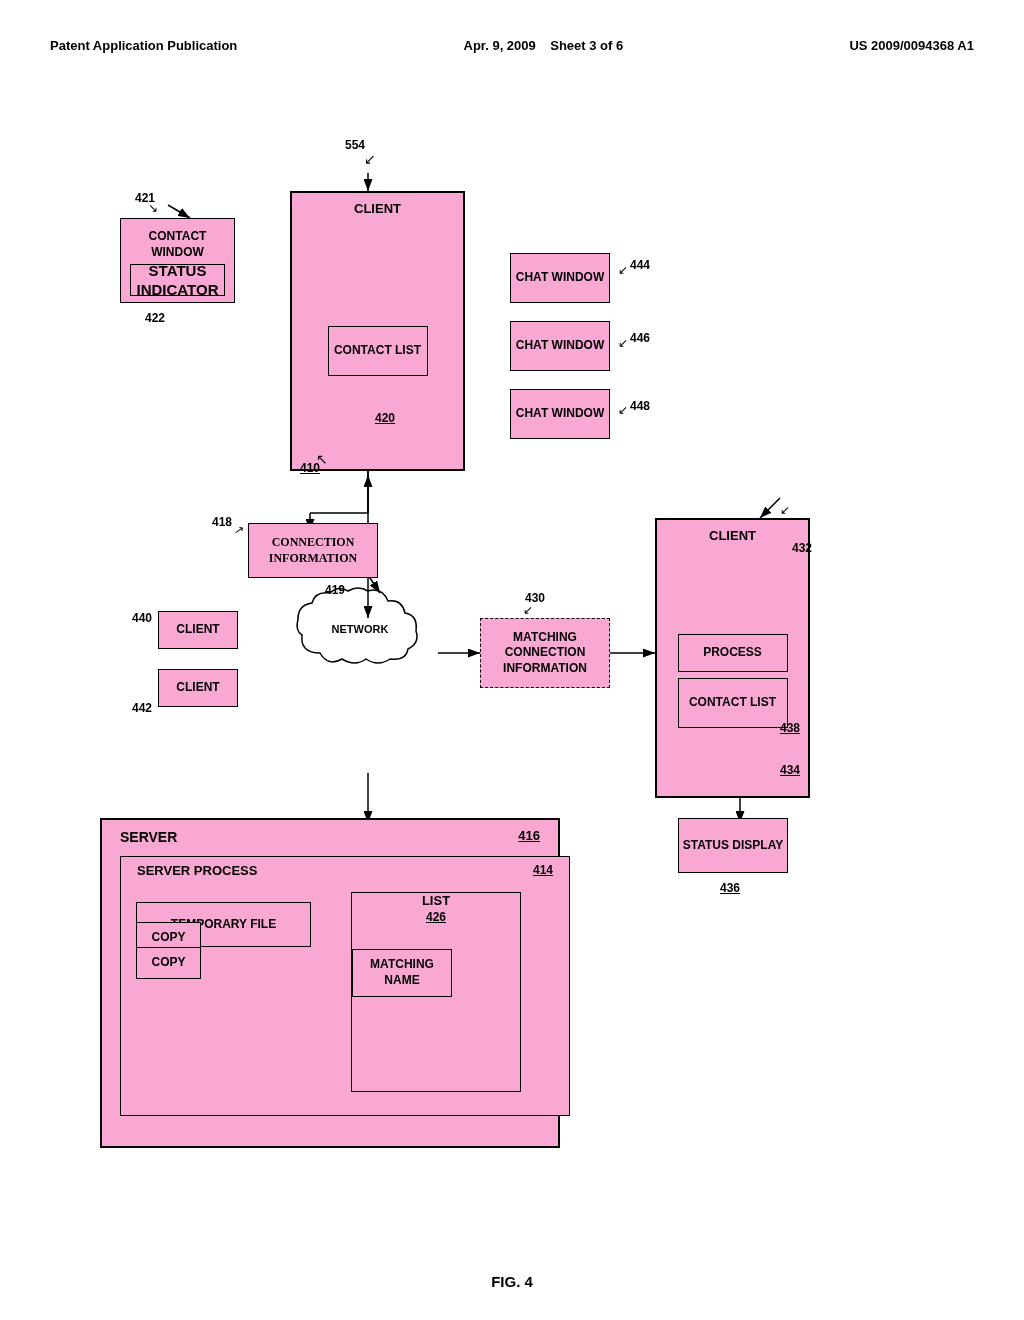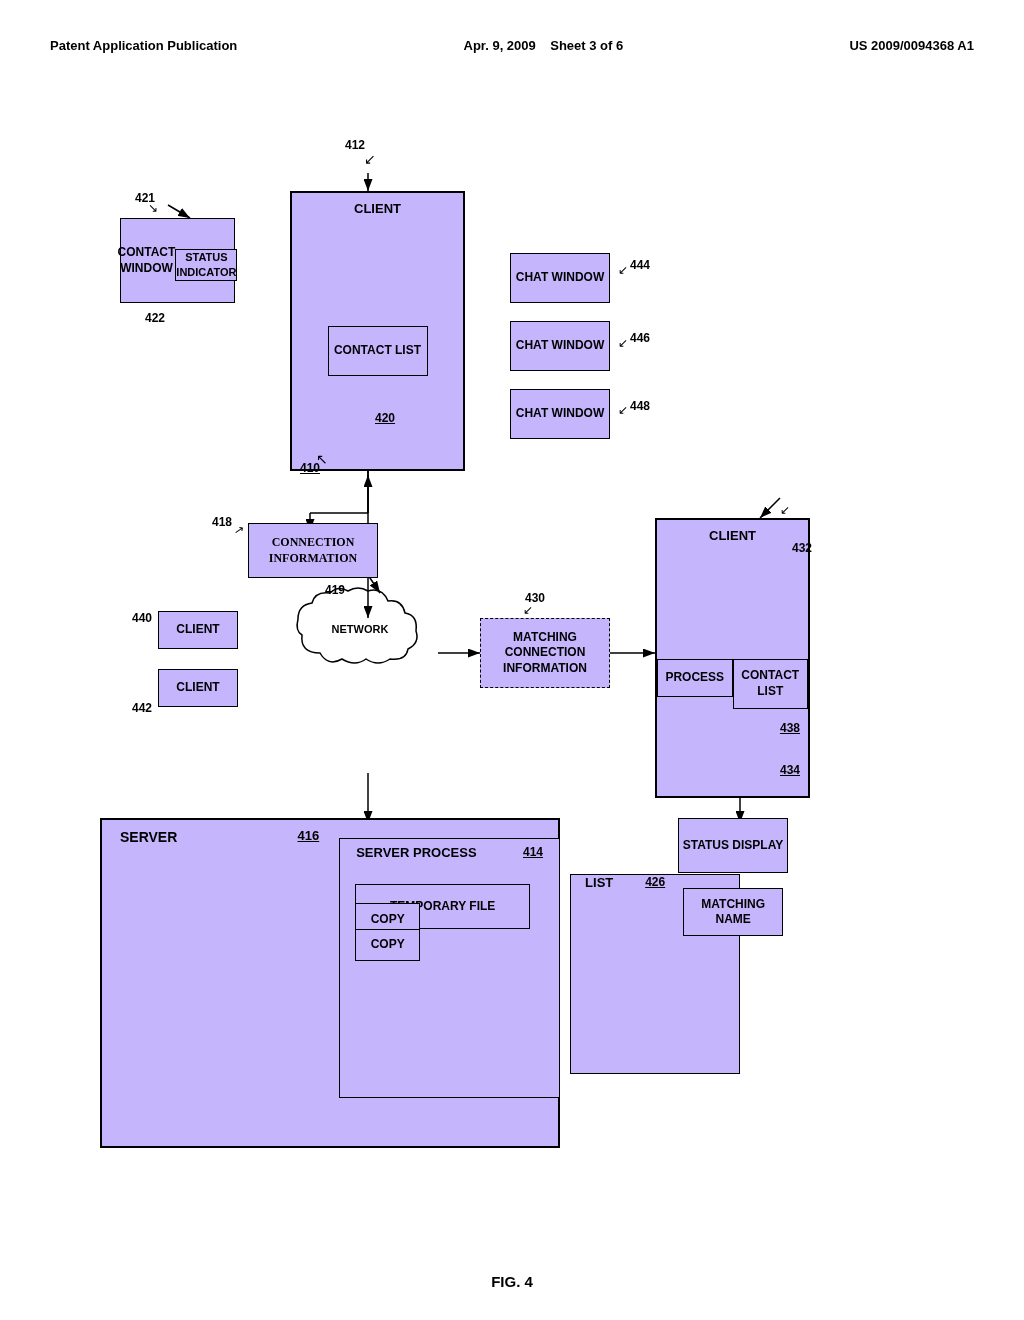--- a/index.html
+++ b/index.html
@@ -32,23 +32,24 @@
       position: relative;
       width: 100%;
       height: 1200px;
       margin-top: 10px;
     }
 
     
     .box {
       position: absolute;
       border: 1.5px solid #000;
-      background: #c4b5fd;
+      background: #f9a8d4;
       text-align: center;
       display: flex;
+      flex-direction: column;
       align-items: center;
       justify-content: center;
       font-size: 12px;
       font-weight: bold;
       line-height: 1.3;
     }
     .box.dashed {
       border: 1.5px dashed #000;
     }
     .box.large {
@@ -147,21 +148,21 @@
 
       <line x1="720" y1="660" x2="720" y2="700" stroke="#000" stroke-width="1.5" marker-end="url(#arrowhead)"></line>
 
       <line x1="348" y1="710" x2="348" y2="760" stroke="#000" stroke-width="1.5" marker-end="url(#arrowhead)"></line>
 
       <line x1="348" y1="512" x2="360" y2="530" stroke="#000" stroke-width="1.5" marker-end="url(#arrowhead)"></line>
 
       <line x1="720" y1="700" x2="720" y2="760" stroke="#000" stroke-width="1.5" marker-end="url(#arrowhead)"></line>
     </svg>
 
-    <div class="label" style="left:325px; top:75px;">412</div>
+    <div class="label" style="left:325px; top:75px;">554</div>
 
     <div style="position:absolute; left:344px; top:88px; font-size:14px;">↙</div>
 
     <div class="box large" style="left:270px; top:128px; width:175px; height:280px; border:2px solid #000;">
       <div style="position:absolute; top:8px; left:0; right:0; text-align:center; font-size:13px; font-weight:bold;">CLIENT</div>
 
 
       <div class="box" style="position:relative; top:20px; width:100px; height:50px;">
         <span>CONTACT LIST</span>
       </div>
@@ -169,21 +170,21 @@
 
     <div class="label" style="left:355px; top:348px;"><span class="underline">420</span></div>
 
     <div class="label" style="left:280px; top:398px;"><span class="underline">410</span></div>
 
     <div style="position:absolute; left:296px; top:388px; font-size:14px;">↖</div>
 
     <div class="box" style="left:100px; top:155px; width:115px; height:85px;">
       <span>CONTACT WINDOW</span>
 
-      <div class="box" style="position:relative; top:4px; width:95px; height:32px; font-size:11px;">
+      <div class="box" style="position:relative; top:4px; width:95px; height:32px; font-size:15px;">
         <span>STATUS INDICATOR</span>
       </div>
     </div>
 
     <div class="label" style="left:115px; top:128px;">421</div>
 
     <div style="position:absolute; left:128px; top:138px; font-size:12px;">↘</div>
 
     <div class="label" style="left:125px; top:248px;">422</div>
 

